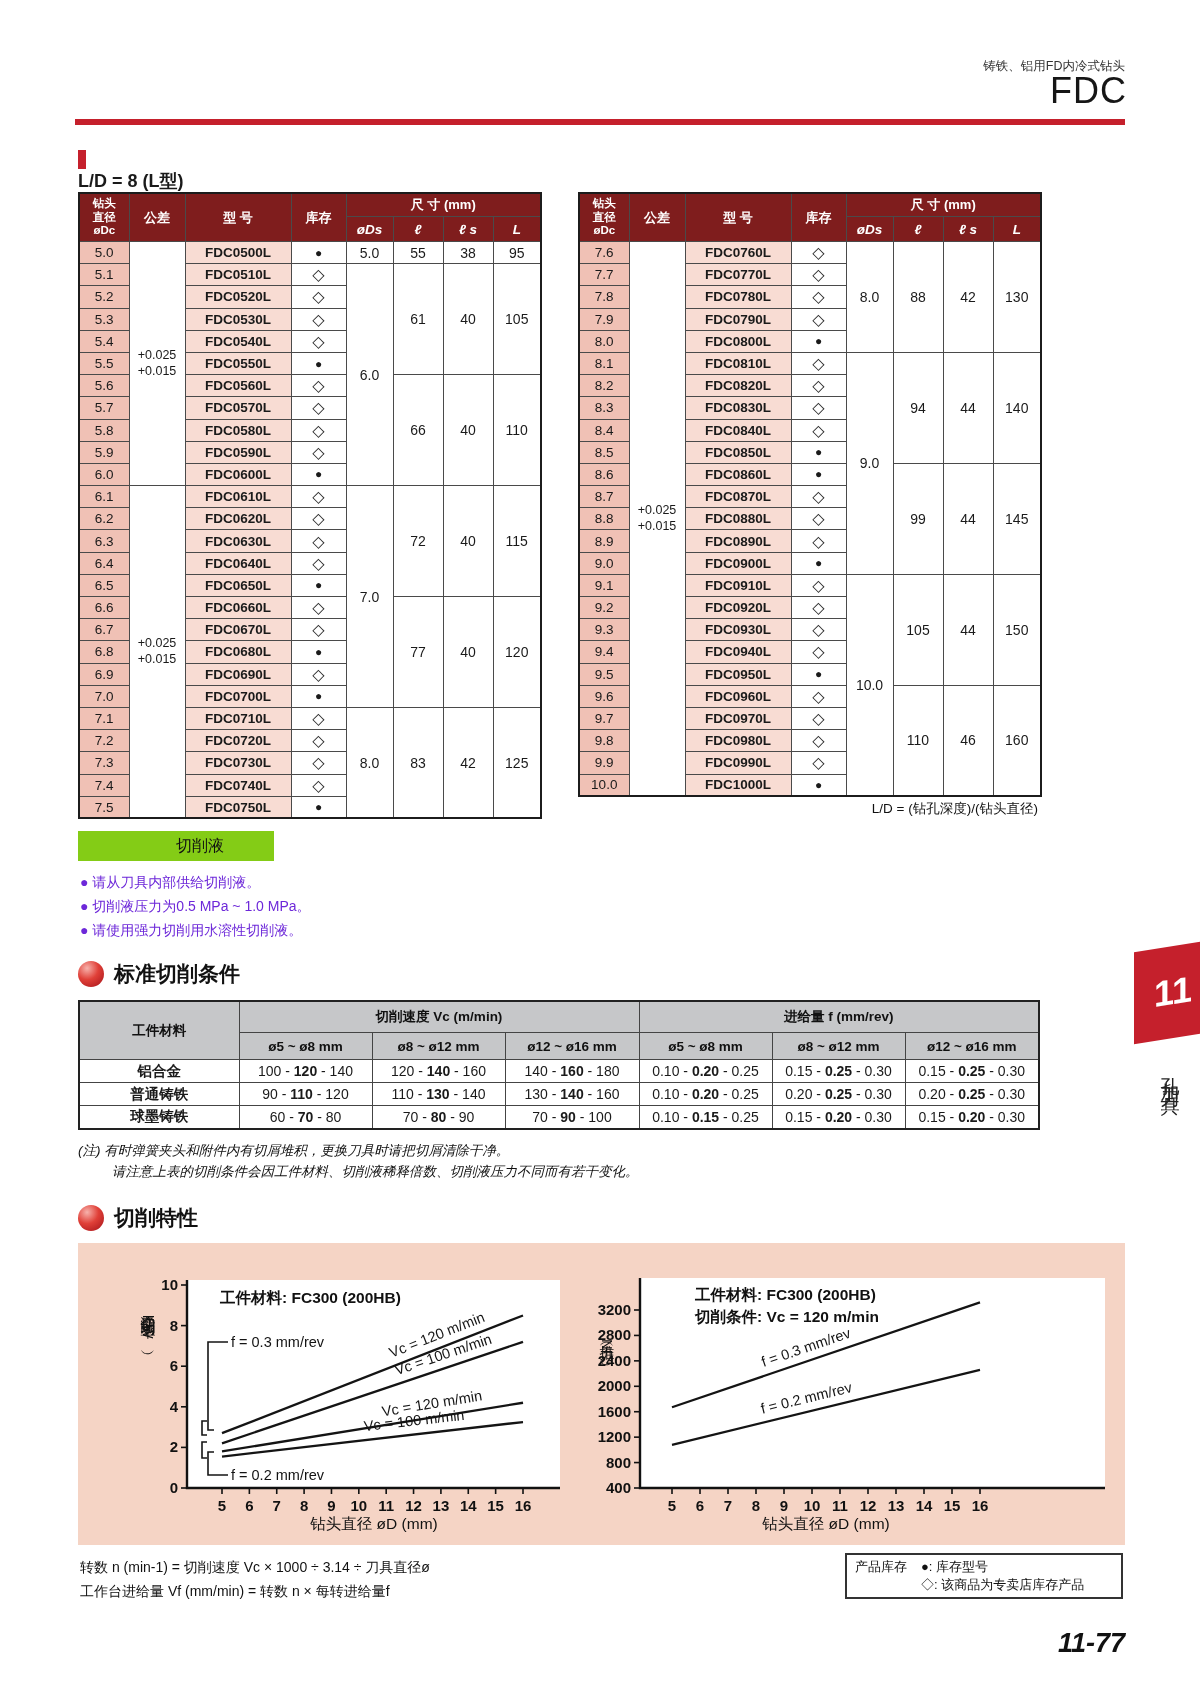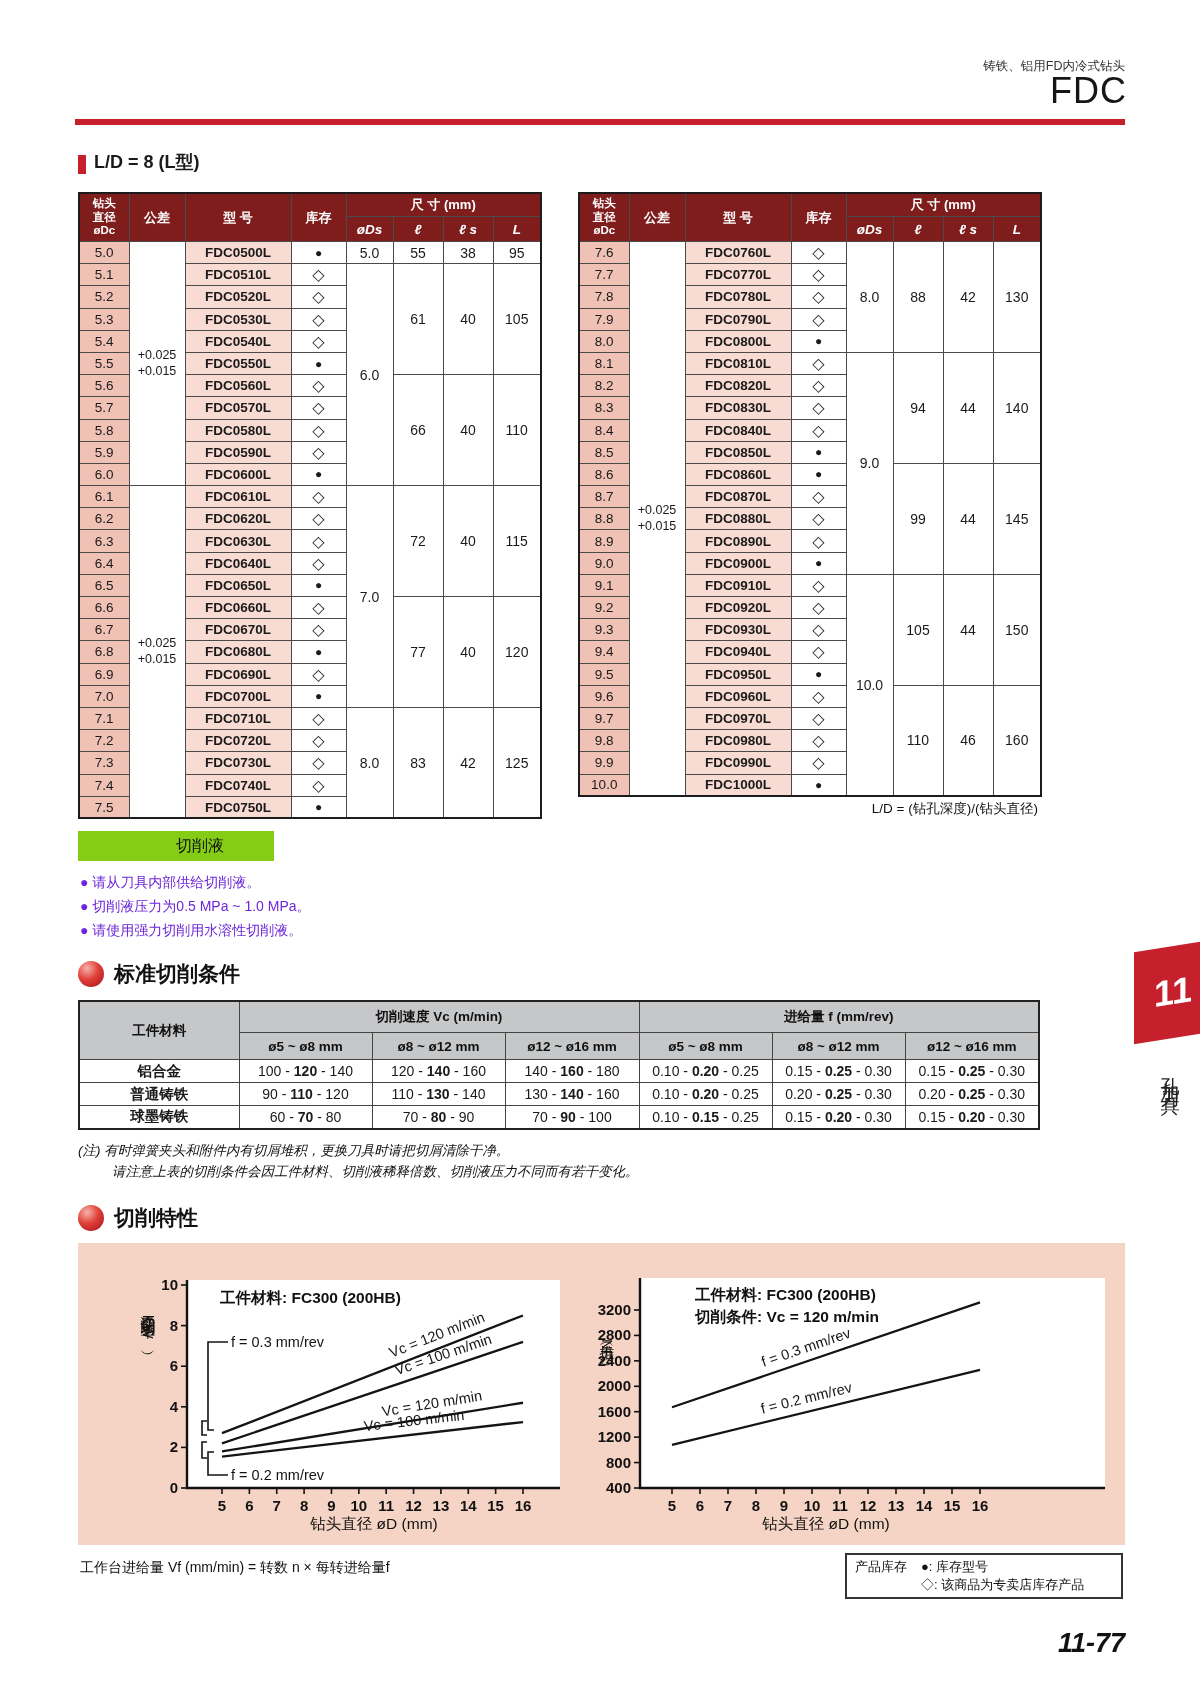--- a/index.html
+++ b/index.html
@@ -2,21 +2,21 @@
 <html><head>
 <meta charset="utf-8">
 <style>
   html,body{margin:0;padding:0;background:#ffffff;}
   .page{position:relative;width:1200px;height:1697px;background:#fff;overflow:hidden;
         font-family:"Liberation Sans", sans-serif;color:#1a1a1a;}
   
   .hdr-small{position:absolute;right:75px;top:58px;font-size:12.5px;color:#333;}
   .hdr-title{position:absolute;right:73px;top:70px;font-size:36px;color:#161616;letter-spacing:1px;}
   .rule{position:absolute;left:75px;right:75px;top:119px;height:6px;background:#c5202c;}
-  .sec1{position:absolute;left:78px;top:150px;display:flex;align-items:flex-end;}
+  .sec1{position:absolute;left:78px;top:150px;display:flex;align-items:flex-start;flex-direction:column;}
   .sec1 .bar{width:8px;height:19px;background:#c5202c;margin-right:8px;}
   .sec1 .txt{font-weight:bold;font-size:18px;}
   
   .tables{position:absolute;left:78px;top:192px;display:flex;gap:36px;align-items:flex-start;}
   .ptable{border-collapse:collapse;table-layout:fixed;border:2px solid #1c1c1c;}
   .ptable th,.ptable td{border:1px solid #4a4a4a;text-align:center;padding:0;overflow:hidden;}
   .ptable thead th{background:#7f1d1d;color:#fff;font-weight:bold;font-size:13px;}
   .ptable thead tr:first-child th{height:22px;}
   .ptable thead tr:last-child th{height:24px;font-style:italic;font-size:13.5px;}
   .ptable th.hdc{font-size:11.5px;line-height:1.18;font-style:normal;}
@@ -640,20 +640,21 @@
       <text x="251" y="279" text-anchor="middle" font-size="15.5" fill="#111">钻头直径 øD (mm)</text>
       <polyline points="97,157.26483000000002 405,52.37268" fill="none" stroke="#141414" stroke-width="2.3"></polyline>
       <text x="232.52" y="102.11228400000002" text-anchor="middle" font-size="14.5" fill="#141414" transform="rotate(-18.8 232.52 102.11228400000002)">f = 0.3 mm/rev</text>
       <polyline points="97,194.77172 405,119.75793999999999" fill="none" stroke="#141414" stroke-width="2.3"></polyline>
       <text x="232.52" y="152.7656568" text-anchor="middle" font-size="14.5" fill="#141414" transform="rotate(-13.7 232.52 152.7656568)">f = 0.2 mm/rev</text>
     </svg>
   <div id="ylab1" class="ylab">净切削功率（kW）</div>
   <div id="ylab2" class="ylab">推力（N）</div>
 
   <div class="formulas">
+    <div>转数 n (min-1) = 切削速度 Vc × 1000 ÷ 3.14 ÷ 刀具直径ø</div>
     <div>工作台进给量 Vf (mm/min) = 转数 n × 每转进给量f</div>
   </div>
 
   <div class="legendbox">
     <div class="lrow">
       <span>产品库存</span>
       <span>●: 库存型号</span>
     </div>
     <div class="lrow2">◇: 该商品为专卖店库存产品</div>
   </div>

